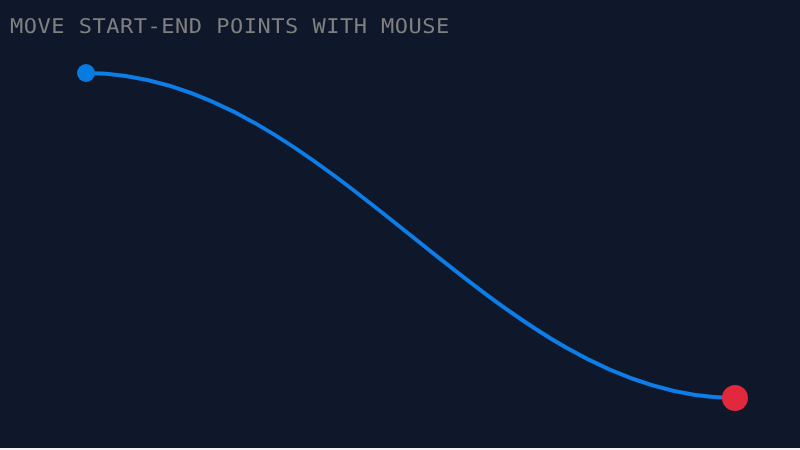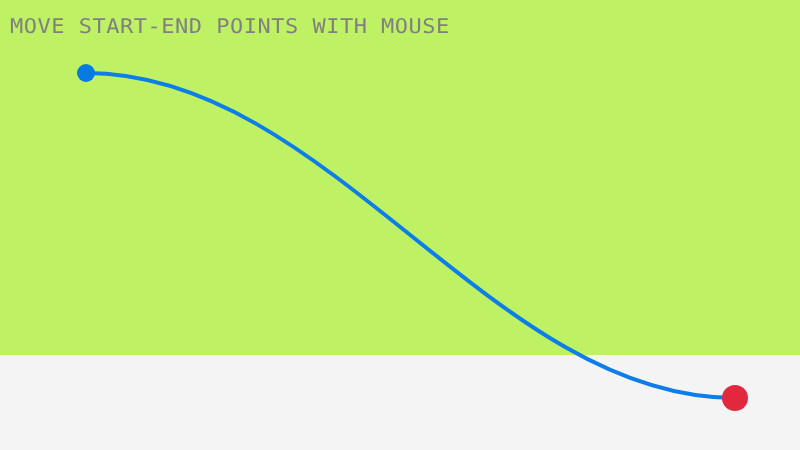--- a/index.html
+++ b/index.html
@@ -9,22 +9,22 @@
   body {
     width: 800px;
     height: 450px;
     background: #f4f4f4;
     font-family: "DejaVu Sans", sans-serif;
     overflow: hidden;
   }
   #app {
     position: relative;
     width: 800px;
-    height: 355px;
-    background: #bef264;
+    height: 448px;
+    background: #0f172a;
   }
   #canvas-stage {
     position: absolute;
     left: 0;
     top: 0;
     width: 800px;
     height: 450px;
   }
   #title {
     position: absolute;

